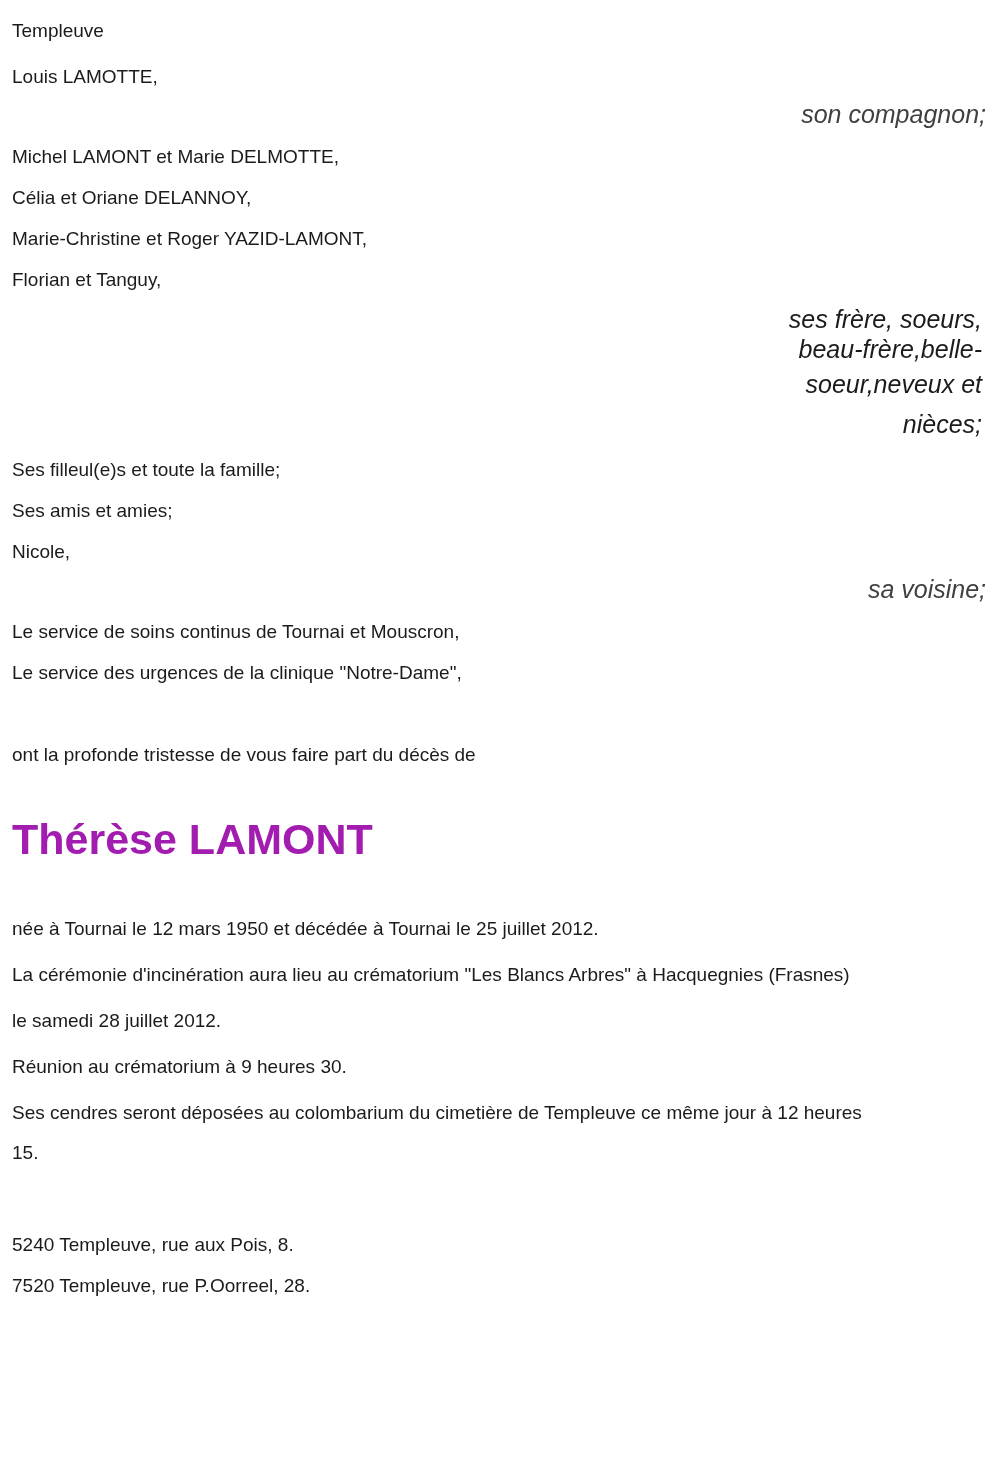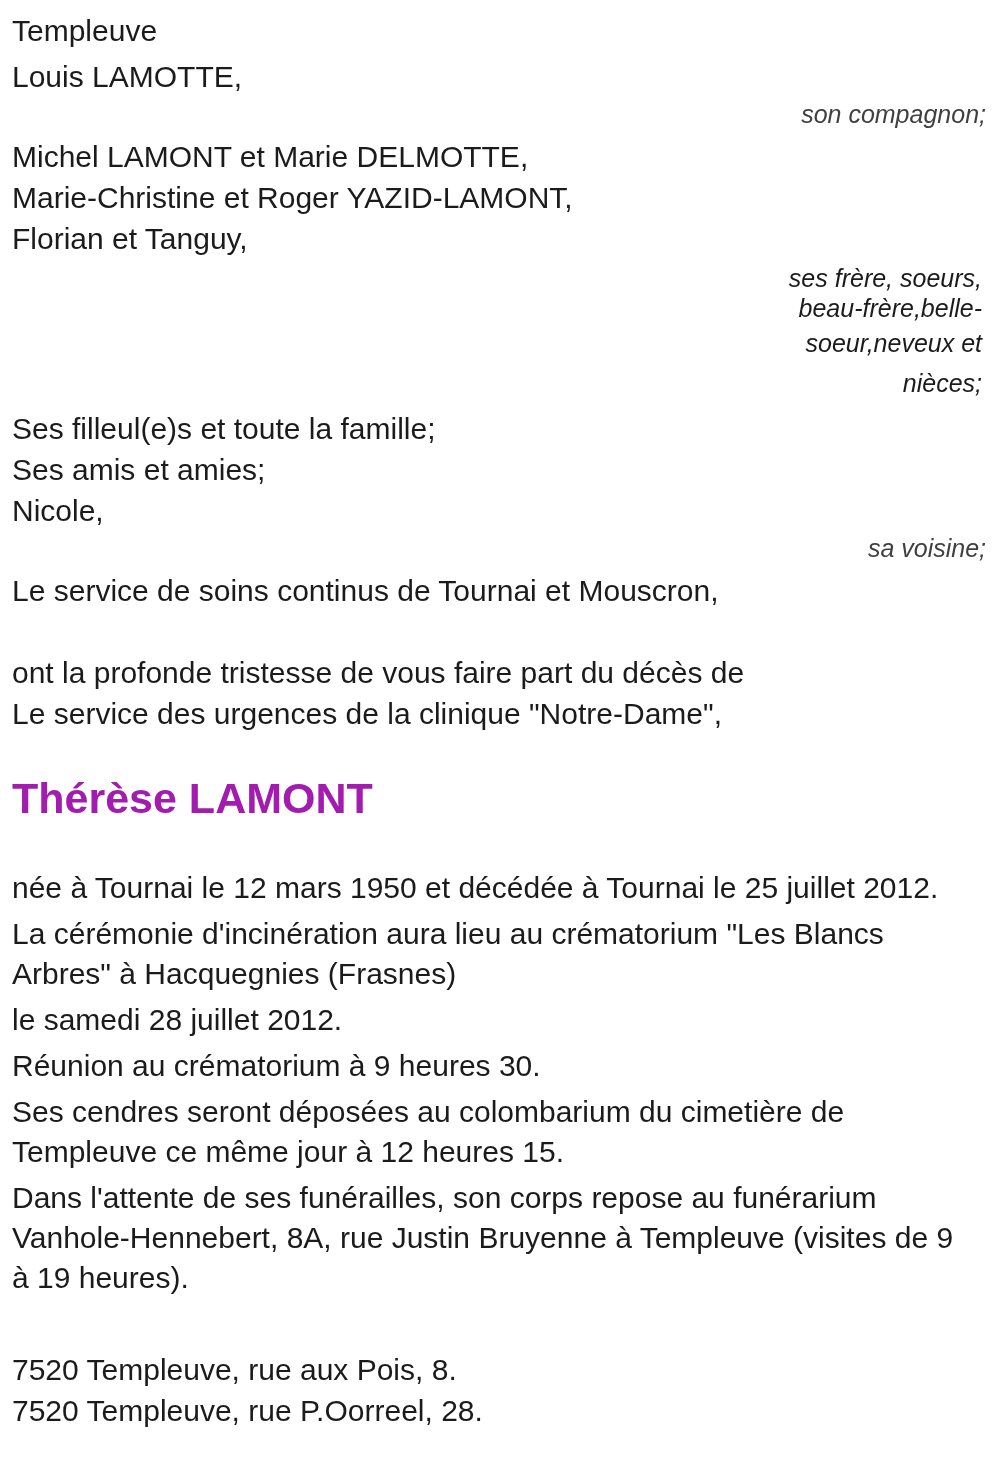--- a/index.html
+++ b/index.html
@@ -12,21 +12,21 @@
     width: 1000px;
     min-height: 1458px;
     box-sizing: border-box;
     padding: 10px 14px 30px 12px;
     background: #ffffff;
     color: #1b1b1b;
     font-family: "Liberation Sans", "DejaVu Sans", sans-serif;
   }
   .ln {
     margin: 0;
-    font-size: 30px;
+    font-size: 19px;
     line-height: 40px;
     margin-top: 1px;
     font-weight: 400;
   }
   .aside {
     margin: 0;
     text-align: right;
     font-style: italic;
     font-size: 25px;
     line-height: 34px;
@@ -59,45 +59,45 @@
 <body>
 
 <div class="page">
 
   <p class="ln">Templeuve</p>
 
   <p class="ln gap-sm">Louis LAMOTTE,</p>
   <p class="aside">son compagnon;</p>
 
   <p class="ln gap-sm">Michel LAMONT et Marie DELMOTTE,</p>
+  <p class="ln">Célia et Oriane DELANNOY,</p>
   <p class="ln">Marie-Christine et Roger YAZID-LAMONT,</p>
   <p class="ln">Florian et Tanguy,</p>
 
   <div class="aside-block">
     <div class="tight">ses frère, soeurs,</div>
     <div class="tight">beau-frère,belle-</div>
     <div class="loose">soeur,neveux et</div>
     <div class="loose">nièces;</div>
   </div>
 
   <p class="ln gap-sm">Ses filleul(e)s et toute la famille;</p>
   <p class="ln">Ses amis et amies;</p>
   <p class="ln">Nicole,</p>
   <p class="aside">sa voisine;</p>
 
   <p class="ln gap-sm">Le service de soins continus de Tournai et Mouscron,</p>
+  <p class="ln">Le service des urgences de la clinique "Notre-Dame",</p>
+
   <p class="ln gap-para">ont la profonde tristesse de vous faire part du décès de</p>
-
-  <p class="ln">Le service des urgences de la clinique "Notre-Dame",</p>
 
   <h1 class="heading">Thérèse LAMONT</h1>
 
   <p class="ln">née à Tournai le 12 mars 1950 et décédée à Tournai le 25 juillet 2012.</p>
   <p class="ln gap-sm w-ceremony">La cérémonie d'incinération aura lieu au crématorium "Les Blancs Arbres" à Hacquegnies (Frasnes)</p>
   <p class="ln gap-sm">le samedi 28 juillet 2012.</p>
   <p class="ln gap-sm">Réunion au crématorium à 9 heures 30.</p>
   <p class="ln gap-sm w-ashes">Ses cendres seront déposées au colombarium du cimetière de Templeuve ce même jour à 12 heures 15.</p>
-  <p class="ln gap-sm w-funerarium">Dans l'attente de ses funérailles, son corps repose au funérarium Vanhole-Hennebert, 8A, rue Justin Bruyenne à Templeuve (visites de 9 à 19 heures).</p>
 
-  <p class="ln gap-addr">7520 Templeuve, rue aux Pois, 8.</p>
+  <p class="ln gap-addr">5240 Templeuve, rue aux Pois, 8.</p>
   <p class="ln">7520 Templeuve, rue P.Oorreel, 28.</p>
 
 </div>
 
 </body></html>

